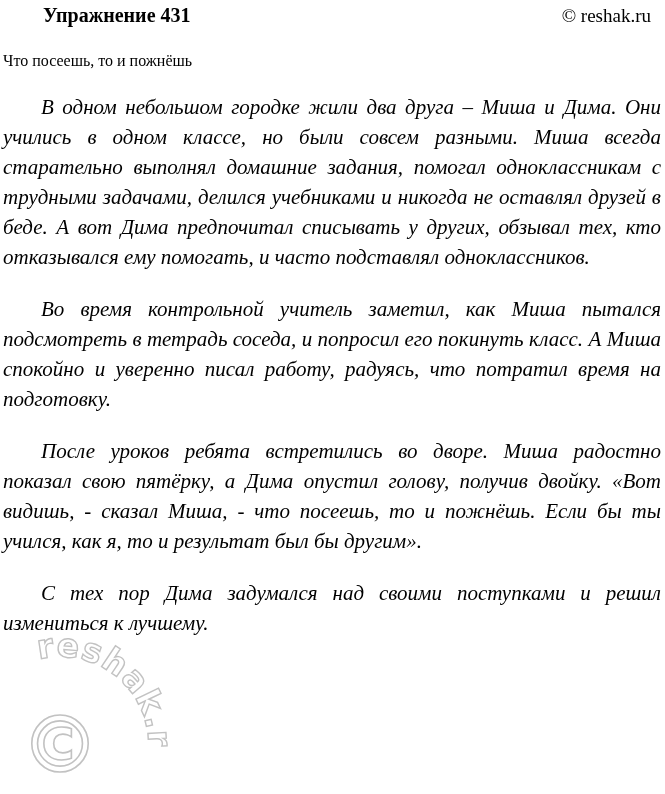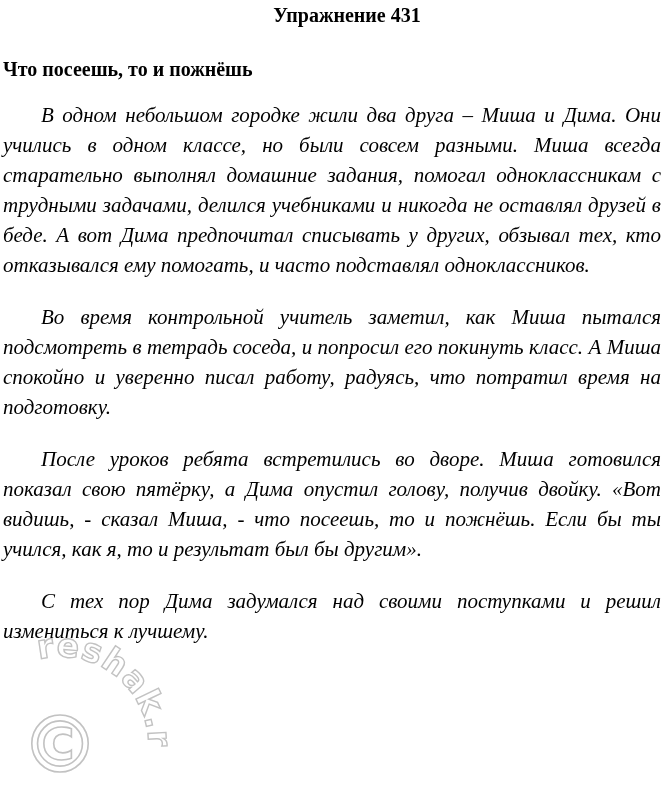--- a/index.html
+++ b/index.html
@@ -9,38 +9,38 @@
     height: 794px;
     margin: 0 auto;
     background: #ffffff;
     font-family: "Liberation Serif", "DejaVu Serif", serif;
     color: #000000;
     overflow: hidden;
     box-sizing: border-box;
   }
   .header {
     display: flex;
-    justify-content: center;
+    justify-content: space-between;
     align-items: baseline;
     padding: 3px 14px 0 3px;
     margin-left: 40px;
   }
   .exercise-label {
     font-weight: bold;
     font-size: 20px;
     line-height: 24px;
   }
   .copyright {
     font-size: 19px;
     line-height: 24px;
   }
   .doc-title {
-    margin: 28px 3px 0 3px;
-    font-weight: bold;
-    font-size: 20px;
+    margin: 19px 3px 0 3px;
+    font-weight: normal;
+    font-size: 16px;
     line-height: 28px;
   }
   .content {
     position: relative;
     z-index: 1;
     margin: 17px 4px 0 3px;
     font-size: 21px;
     line-height: 30px;
     text-align: justify;
     font-style: italic;
@@ -72,24 +72,25 @@
       <path id="wm-arc" d="M 37 60 A 88 88 0 0 1 148 153" fill="none"></path>
     </defs>
     <text font-size="33" fill="none" stroke-width="1.4" letter-spacing="1" stroke="#c2c2c2">
       <textPath href="#wm-arc" startOffset="2">reshak.ru</textPath>
     </text>
     <text x="60" y="172" font-size="78" text-anchor="middle" fill="none" stroke-width="1.6" stroke="#c2c2c2">©</text>
   </svg>
 
   <div class="header">
     <span class="exercise-label">Упражнение 431</span>
+    <span class="copyright">© reshak.ru</span>
   </div>
 
   <div class="doc-title">Что посеешь, то и пожнёшь</div>
 
   <div class="content">
     <p>В одном небольшом городке жили два друга – Миша и Дима. Они учились в одном классе, но были совсем разными. Миша всегда старательно выполнял домашние задания, помогал одноклассникам с трудными задачами, делился учебниками и никогда не оставлял друзей в беде. А вот Дима предпочитал списывать у других, обзывал тех, кто отказывался ему помогать, и часто подставлял одноклассников.</p>
     <p>Во время контрольной учитель заметил, как Миша пытался подсмотреть в тетрадь соседа, и попросил его покинуть класс. А Миша спокойно и уверенно писал работу, радуясь, что потратил время на подготовку.</p>
-    <p>После уроков ребята встретились во дворе. Миша готовился показал свою пятёрку, а Дима опустил голову, получив двойку. «Вот видишь, - сказал Миша, - что посеешь, то и пожнёшь. Если бы ты учился, как я, то и результат был бы другим».</p>
+    <p>После уроков ребята встретились во дворе. Миша радостно показал свою пятёрку, а Дима опустил голову, получив двойку. «Вот видишь, - сказал Миша, - что посеешь, то и пожнёшь. Если бы ты учился, как я, то и результат был бы другим».</p>
     <p>С тех пор Дима задумался над своими поступками и решил измениться к лучшему.</p>
   </div>
 
 </div>
 
 </body></html>

